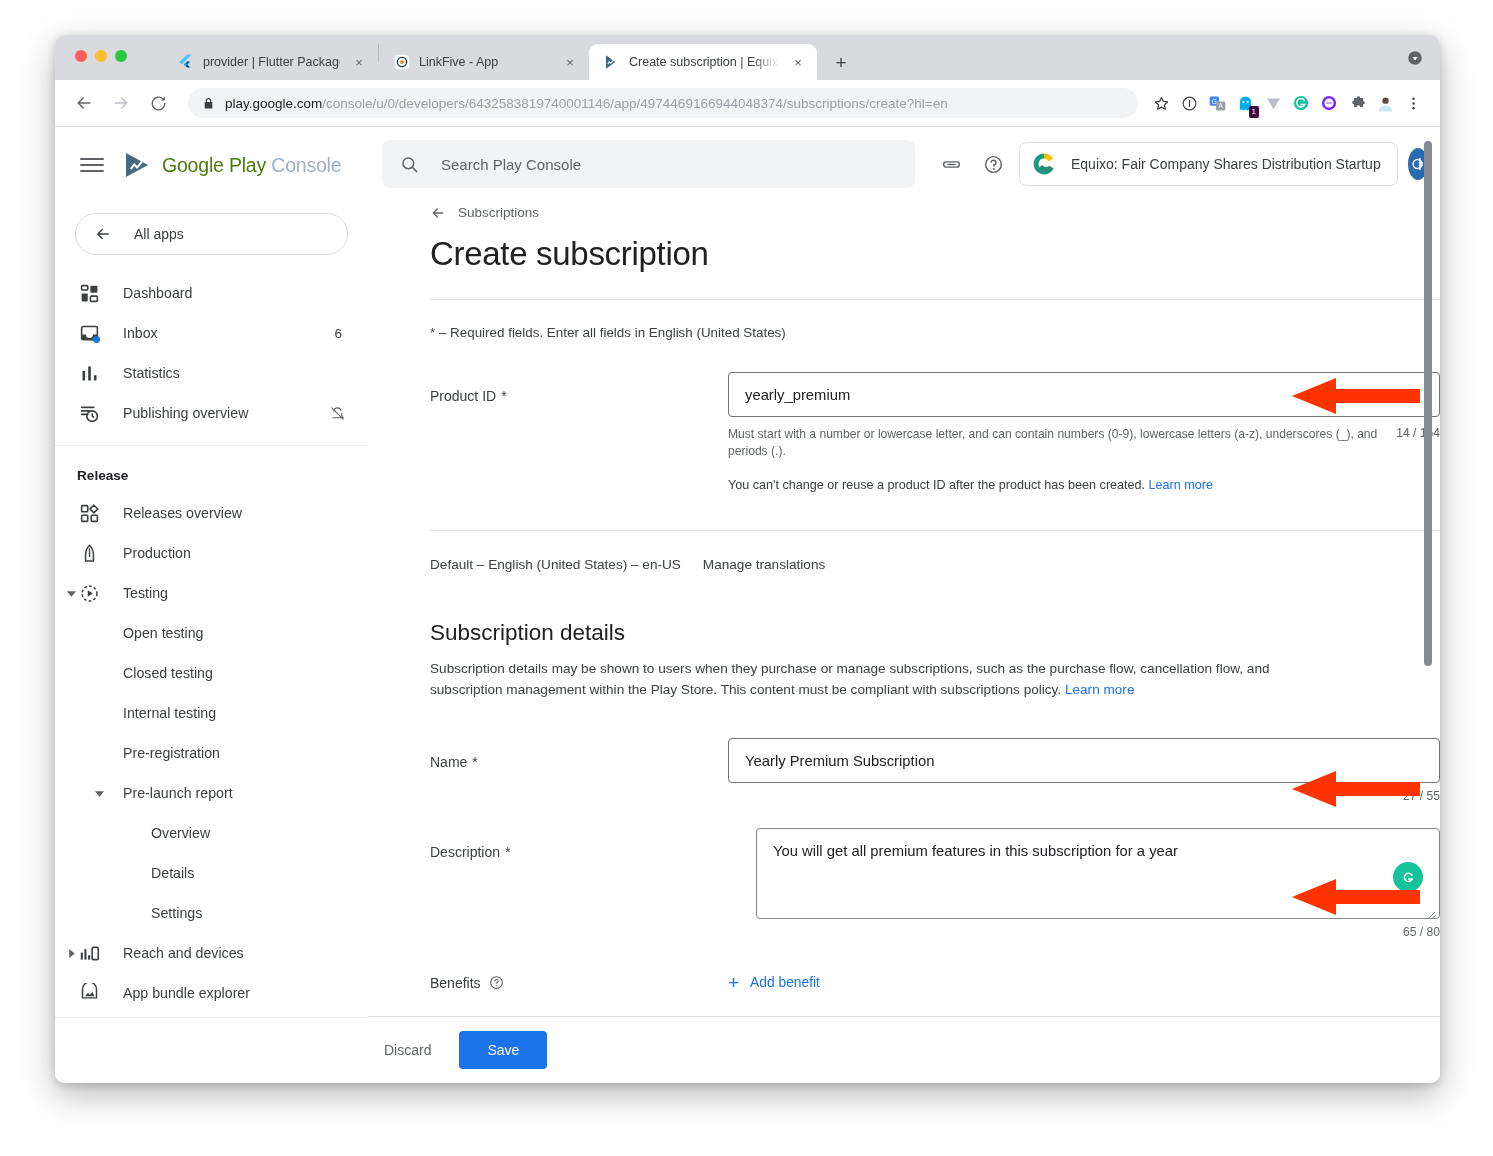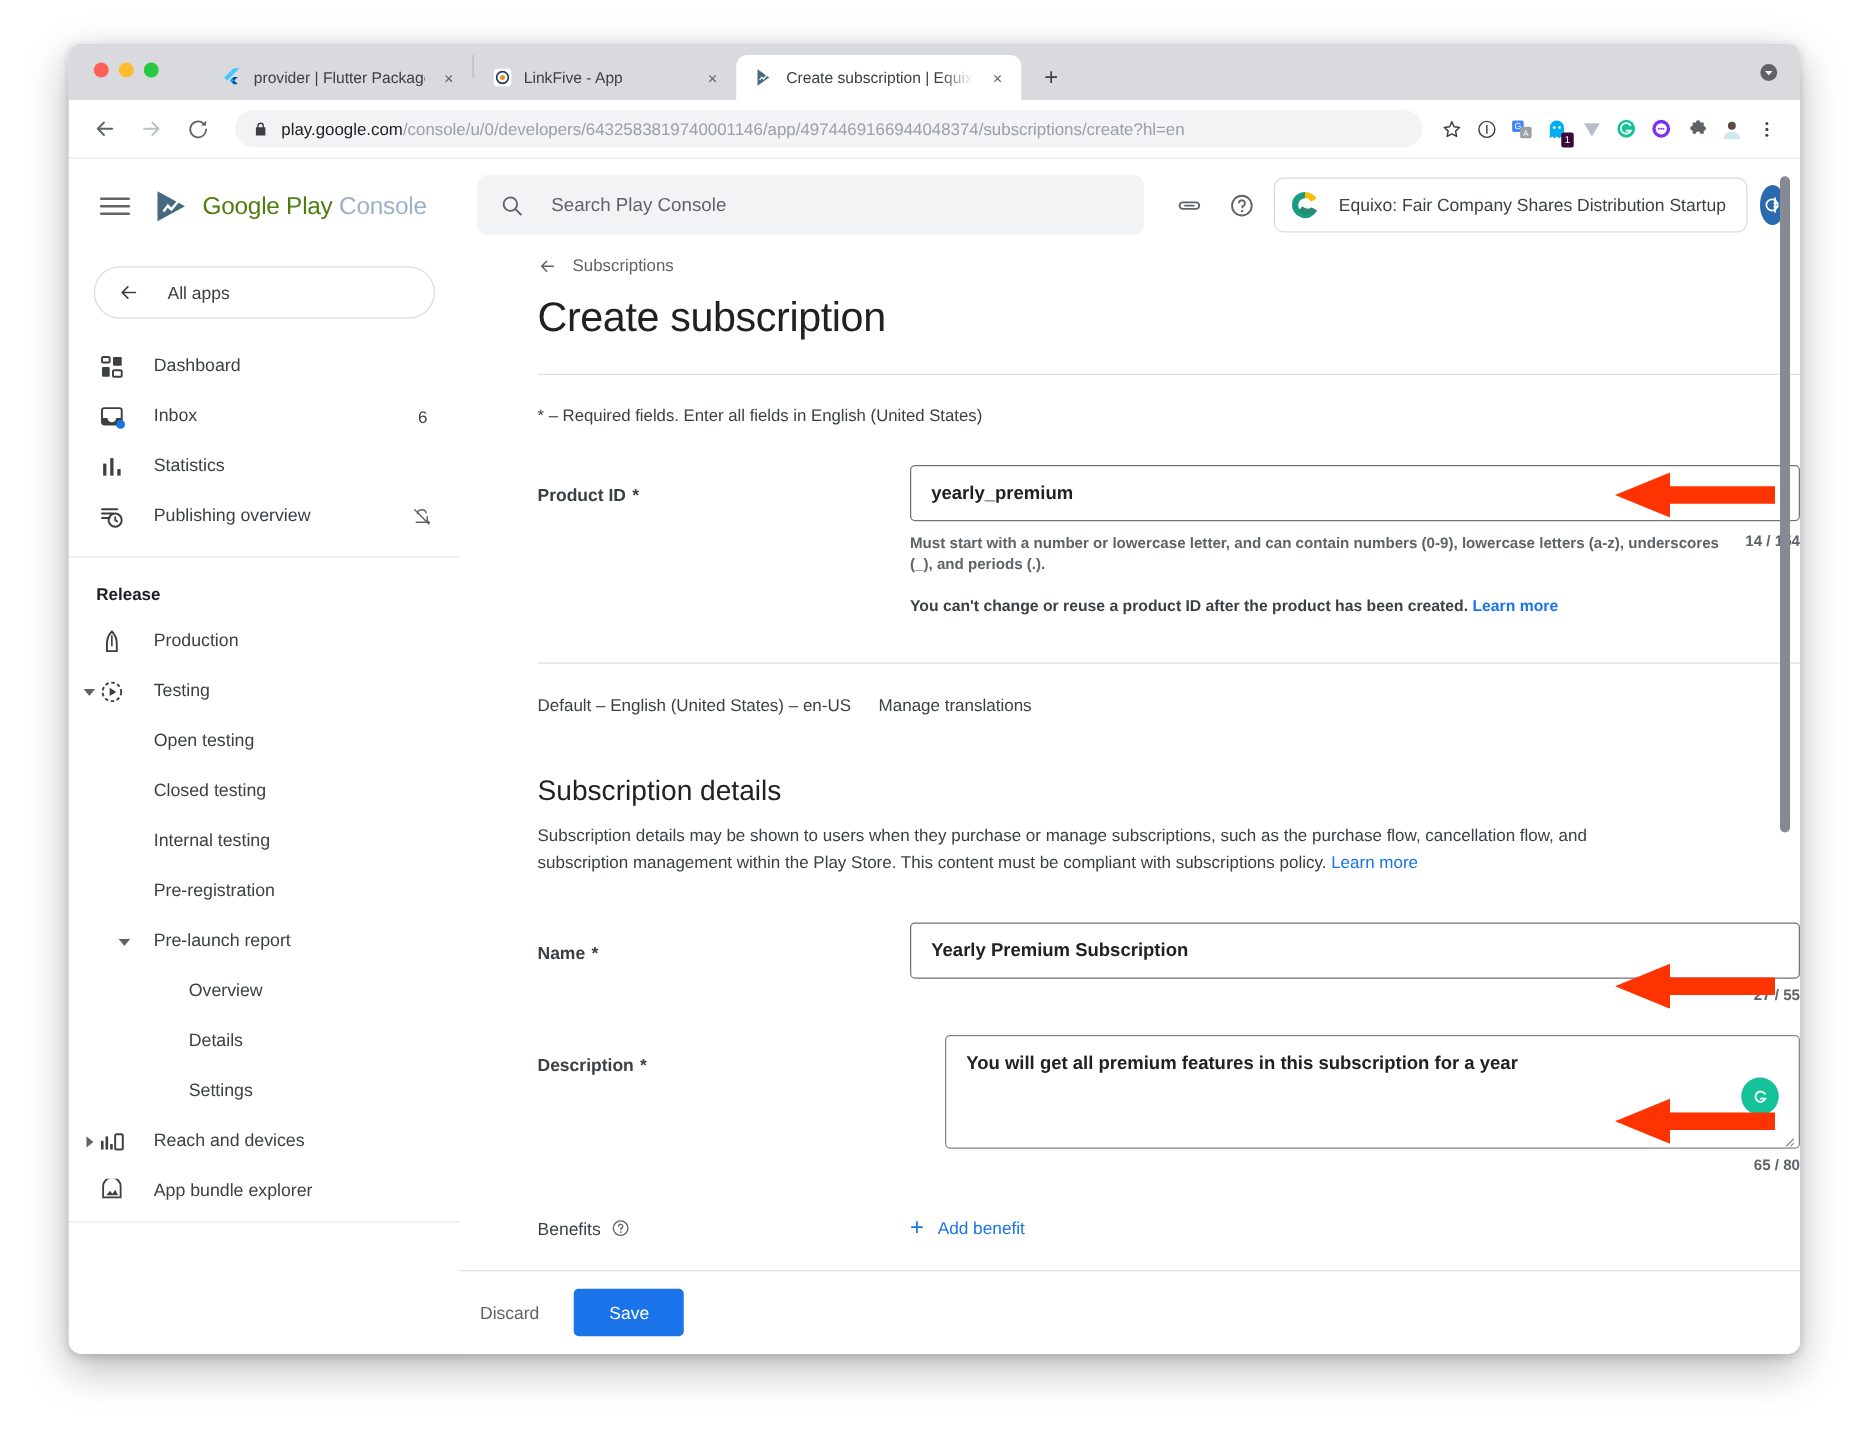--- a/index.html
+++ b/index.html
@@ -200,21 +200,21 @@
   }
 
   
   .content { padding: 0 0 0 62px; position: relative; }
   .crumb { display: flex; font-size: 13.5px; color: #5f6368; margin-top: 4px; }
   .crumb .arr { margin-right: 12px; display: flex; }
   .page-title { font-size: 33px; font-weight: normal; color: #202124; margin-top: 14px; letter-spacing: -0.3px; }
   .rule { height: 1px; background: #e0e0e0; margin-top: 26px; width: 1043px; }
   .required-note { font-size: 13.4px; color: #3c4043; margin-top: 25px; }
 
-  .field-row { display: flex; margin-top: 32px; font-weight: bold; }
+  .field-row { display: flex; margin-top: 32px; }
   .field-label { width: 298px; flex: 0 0 298px; font-size: 14px; color: #3c4043; padding-top: 16px; }
   .field-label .star { margin-left: 5px; }
   .field-body { flex: 1 1 auto; }
   .textinput {
     height: 45px;
     border: 1px solid #737373;
     border-radius: 4px;
     display: flex; align-items: center;
     padding: 0 16px;
     font-size: 14.8px;
@@ -519,20 +519,31 @@
               <svg width="17" height="17" viewBox="0 0 24 24">
                   <path fill="none" stroke="currentColor" stroke-width="1.6" d="M7 9a5 5 0 0 1 9.9-1M18 11v5l2 2H5"></path>
                   <path stroke="currentColor" stroke-width="1.6" stroke-linecap="round" d="M4 4l16 16"></path>
                 </svg>
             </span>
           </div>
 
           <div class="divider-h"></div>
           <div class="section-title">Release</div>
 
+          <div class="nav-item">
+            <span class="ic">
+              <svg width="21" height="21" viewBox="0 0 24 24">
+                  <rect x="3" y="3" width="7" height="7" rx="1" fill="none" stroke="currentColor" stroke-width="1.8"></rect>
+                  <path d="M17 2.5l4.4 4.4L17 11.3 12.6 6.9z" fill="none" stroke="currentColor" stroke-width="1.8"></path>
+                  <rect x="3" y="14" width="7" height="7" rx="1" fill="none" stroke="currentColor" stroke-width="1.8"></rect>
+                  <rect x="14" y="14" width="7" height="7" rx="1" fill="none" stroke="currentColor" stroke-width="1.8"></rect>
+                </svg>
+            </span>
+            <span class="label">Releases overview</span>
+          </div>
 
           <div class="nav-item">
             <span class="ic">
               <svg width="21" height="21" viewBox="0 0 24 24">
                   <path fill="none" stroke="currentColor" stroke-width="1.7" d="M12 2.5c3 3 4.5 7 4.5 11v7h-9v-7c0-4 1.5-8 4.5-11z"></path>
                   <path stroke="currentColor" stroke-width="1.5" d="M12 6v10"></path>
                 </svg>
             </span>
             <span class="label">Production</span>
           </div>

